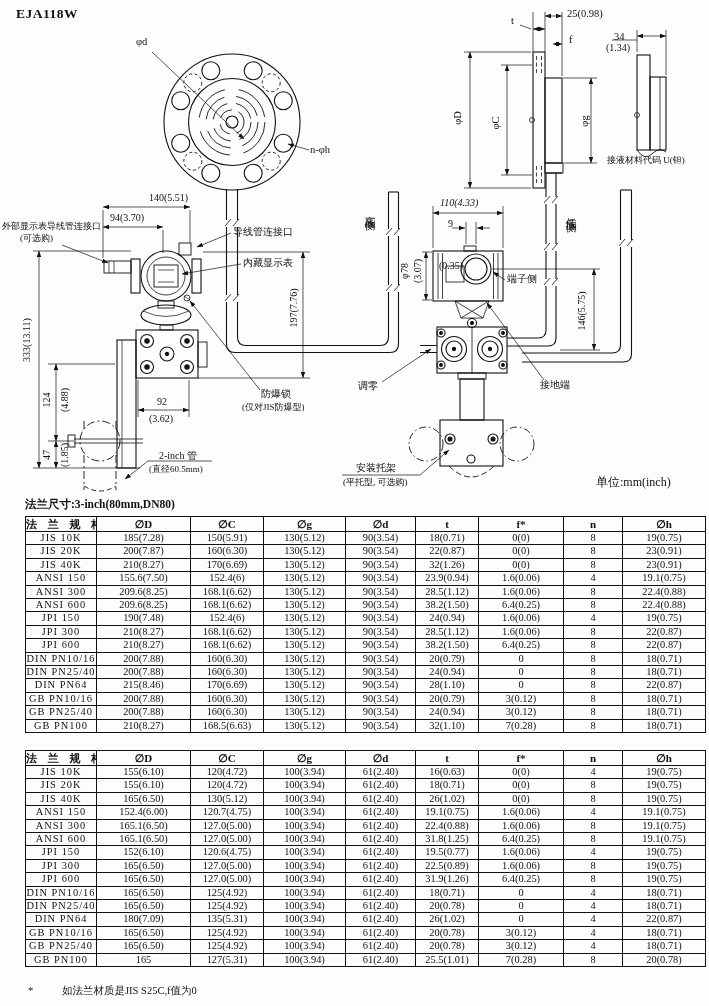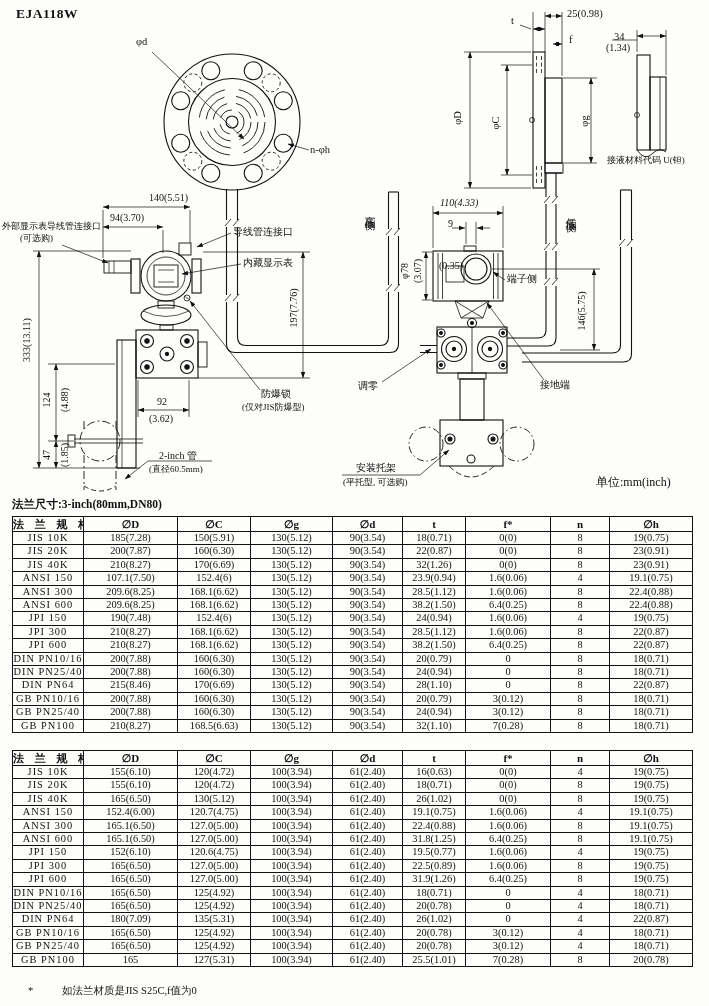--- a/index.html
+++ b/index.html
@@ -5,21 +5,21 @@
   html,body{margin:0;padding:0;background:#e8e8e8;}
   .sheet{position:relative;width:709px;height:1006px;background:#fdfdfb;overflow:hidden;
          font-family:"Liberation Serif","DejaVu Serif",serif;color:#111;}
   svg.art{position:absolute;left:0;top:0;}
   .lbl{position:absolute;font:10px "Liberation Serif","DejaVu Serif",serif;color:#111;white-space:nowrap;}
   .lbl.b10{font-size:10.5px;}
   .lbl.s9{font-size:9px;}
   .rot{transform:translate(-50%,-50%) rotate(-90deg);}
   .vtxt{writing-mode:vertical-rl;text-orientation:upright;letter-spacing:2px;font-size:11px;}
   .model{position:absolute;left:16px;top:6px;font:bold 13.5px "Liberation Serif","DejaVu Serif",serif;letter-spacing:.5px;}
-  .tbl-sec{position:absolute;left:12px;}
+  .tbl-sec{position:absolute;left:25px;}
   .tbl-title{font:bold 11.5px "Liberation Serif","DejaVu Serif",serif;margin:0 0 4px 0;}
   table.dimtable{border-collapse:collapse;table-layout:fixed;width:680px;border:1.8px solid #111;}
   table.dimtable th,table.dimtable td{border:1px solid #111;text-align:center;padding:0;
       font:10.4px/12.4px "Liberation Serif","DejaVu Serif",serif;height:12.4px;
       overflow:hidden;white-space:nowrap;}
   table.dimtable th{font-weight:bold;font-size:11px;height:14px;line-height:14px;}
   table.dimtable .c0{letter-spacing:1px;}
   table.dimtable th.c0{letter-spacing:4px;}
   .footnote{position:absolute;left:28px;top:984px;font:10.5px "Liberation Serif","DejaVu Serif",serif;}
   .footnote .mark{display:inline-block;width:34px;}
@@ -345,21 +345,21 @@
             <td>170(6.69)</td>
             <td>130(5.12)</td>
             <td>90(3.54)</td>
             <td>32(1.26)</td>
             <td>0(0)</td>
             <td>8</td>
             <td>23(0.91)</td>
           </tr>
           <tr>
             <td class="c0">ANSI 150</td>
-            <td>107.1(7.50)</td>
+            <td>155.6(7.50)</td>
             <td>152.4(6)</td>
             <td>130(5.12)</td>
             <td>90(3.54)</td>
             <td>23.9(0.94)</td>
             <td>1.6(0.06)</td>
             <td>4</td>
             <td>19.1(0.75)</td>
           </tr>
           <tr>
             <td class="c0">ANSI 300</td>

